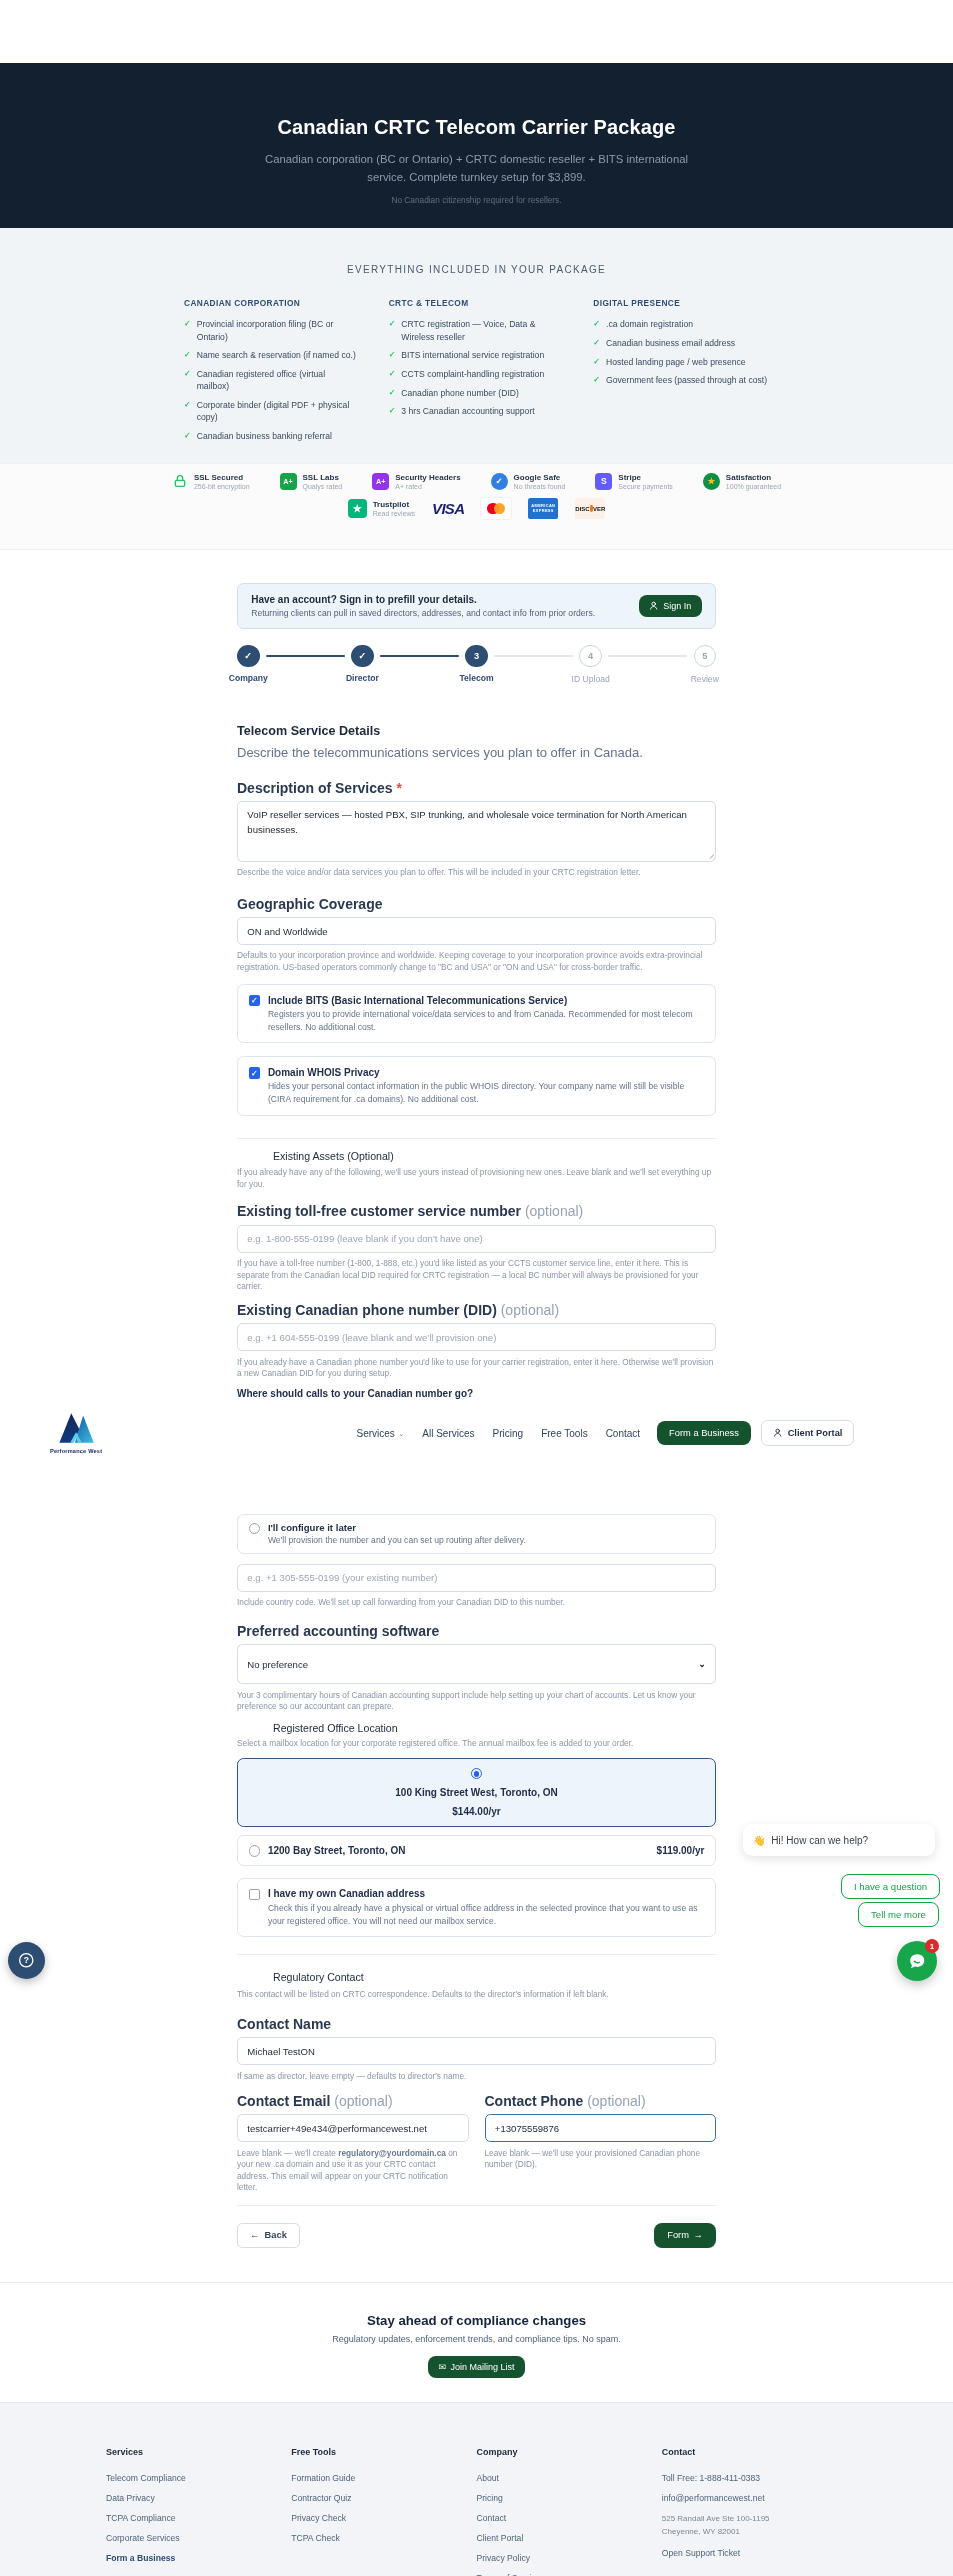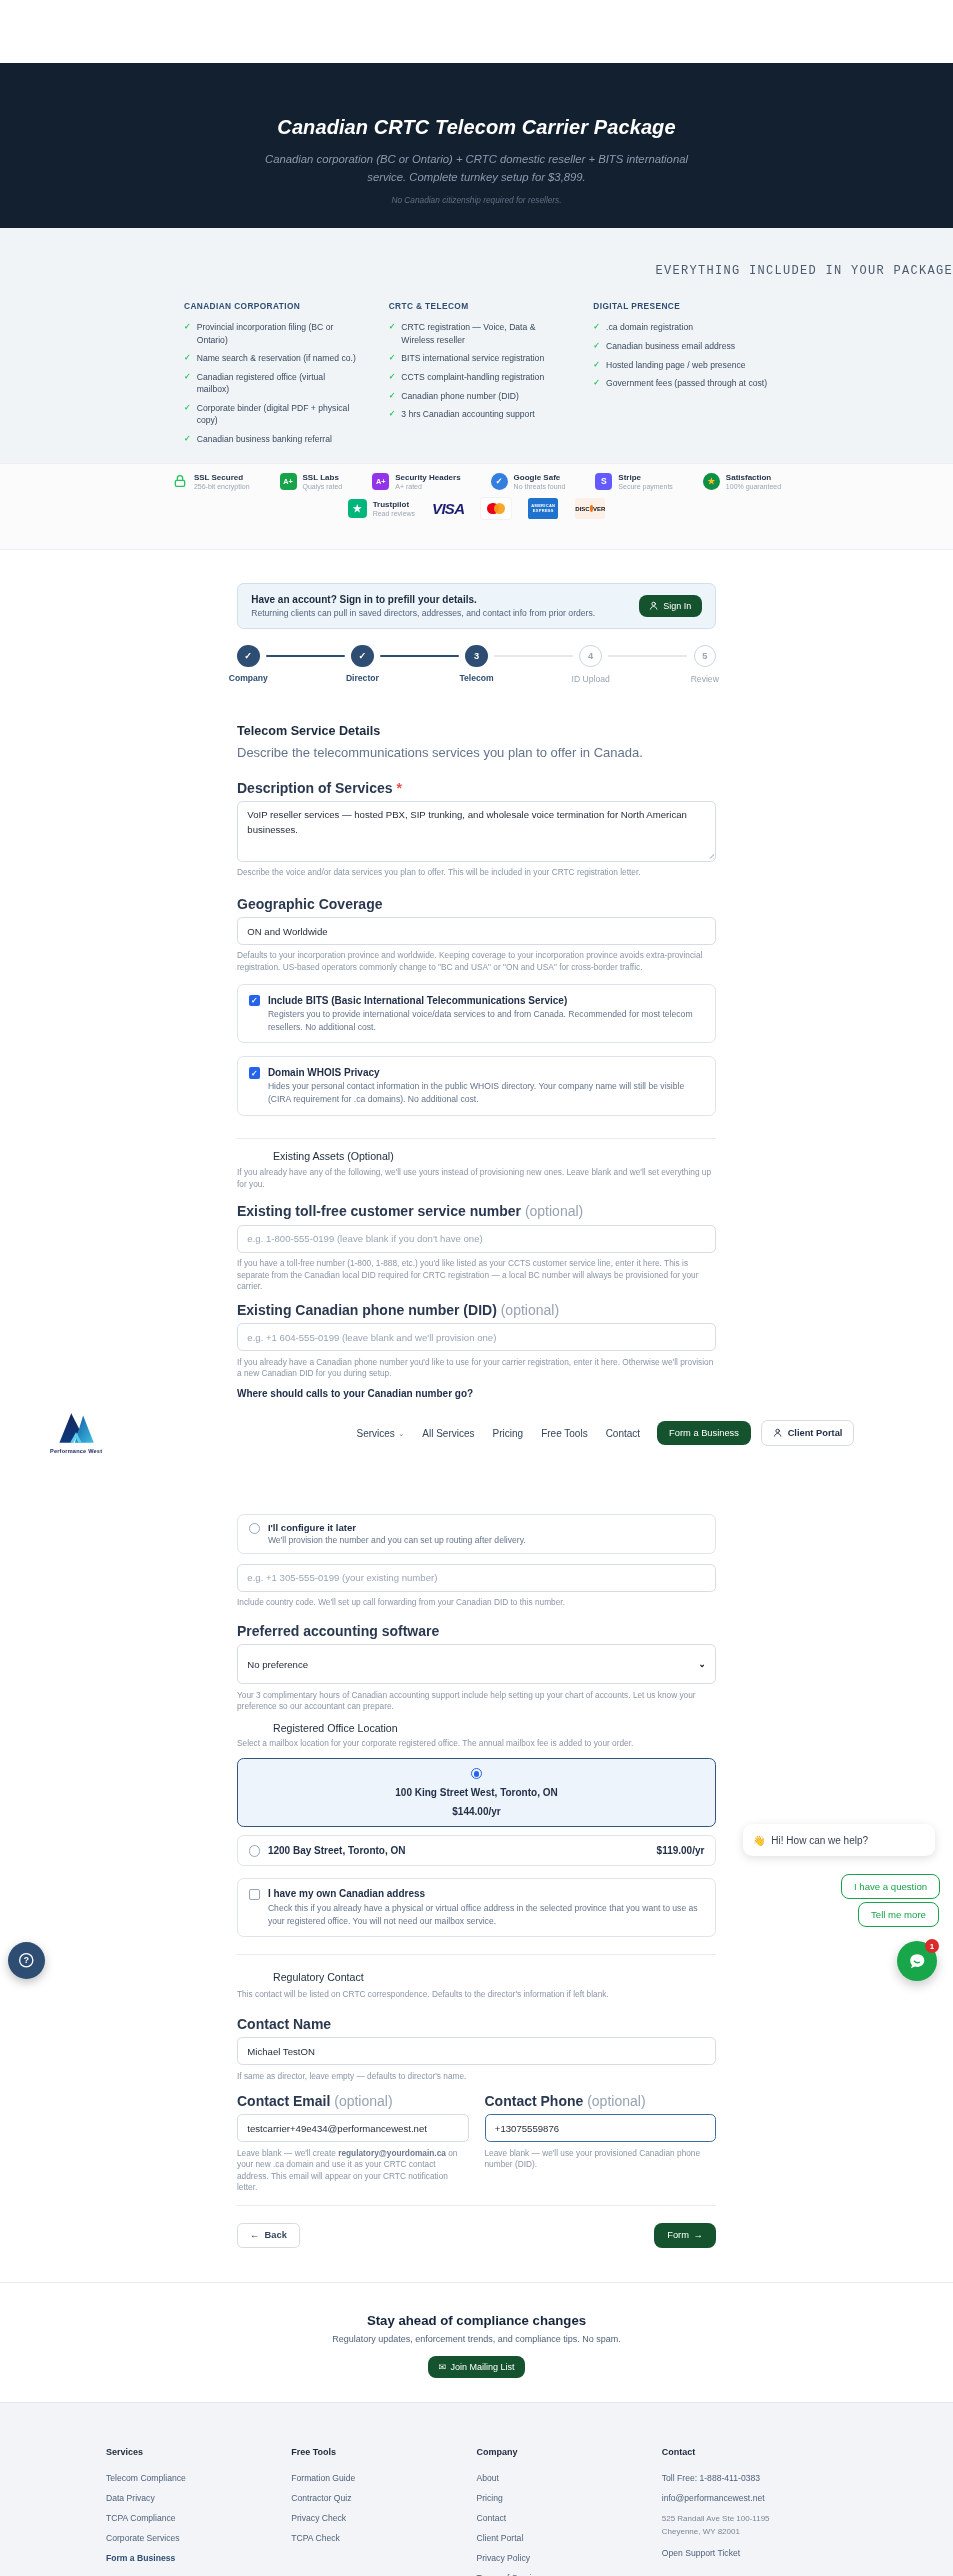--- a/index.html
+++ b/index.html
@@ -3,27 +3,27 @@
 <meta charset="utf-8">
 <style>
   * { margin:0; padding:0; box-sizing:border-box; }
   html,body { width:953px; }
   body {
     height:2576px; position:relative; overflow:hidden; background:#fff;
     font-family:"Liberation Sans", sans-serif; color:#334155;
   }
   
   .top-white { height:63px; background:#fff; }
-  .hero { height:165px; background:#13202f; text-align:center; padding-top:53px;font-style:italic; }
+  .hero { height:165px; background:#13202f; text-align:center; padding-top:53px; }
   .hero h1 { color:#fff; font-size:20px; font-weight:700; letter-spacing:0.1px; }
   .hero .sub { margin:10.6px auto 0; width:450px; color:#8b9aae; font-size:11.3px; line-height:1.6; }
   .hero .note { margin-top:9.3px; color:#5f6f82; font-size:8.3px; }
   
   .included { height:235px; background:#f1f4f7; padding-top:36px; }
-  .included .kicker { text-align:right; font-size:12px; letter-spacing:1.3px; color:#4b5b6e;font-family:Liberation Mono, monospace; }
+  .included .kicker { text-align:center; font-size:10px; letter-spacing:1.3px; color:#4b5b6e; }
   .inc-cols { width:585px; margin:22.5px auto 0; display:grid; grid-template-columns:1fr 1fr 1fr; gap:29px; }
   .inc-col h3 { font-size:8.3px; letter-spacing:0.4px; color:#2e4d73; margin-bottom:10.6px; }
   .inc-item { display:flex; gap:6px; font-size:8.6px; color:#3a4a5e; line-height:1.45; margin-bottom:6px; }
   .tick { color:#22c55e; font-weight:700; font-size:8px; line-height:1.6; }
   
   .trust { height:87px; background:#fcfbfc; border-top:0.7px solid #f0eef2; border-bottom:0.7px solid #f0eef2; padding-top:8.6px; }
   .trust-row1 { display:flex; justify-content:center; align-items:center; gap:30px; }
   .badge { display:flex; align-items:center; gap:6px; }
   .badge .txt b { display:block; font-size:8px; color:#27364b; }
   .badge .txt span { display:block; font-size:7px; color:#9aa6b4; margin-top:1.3px; }

